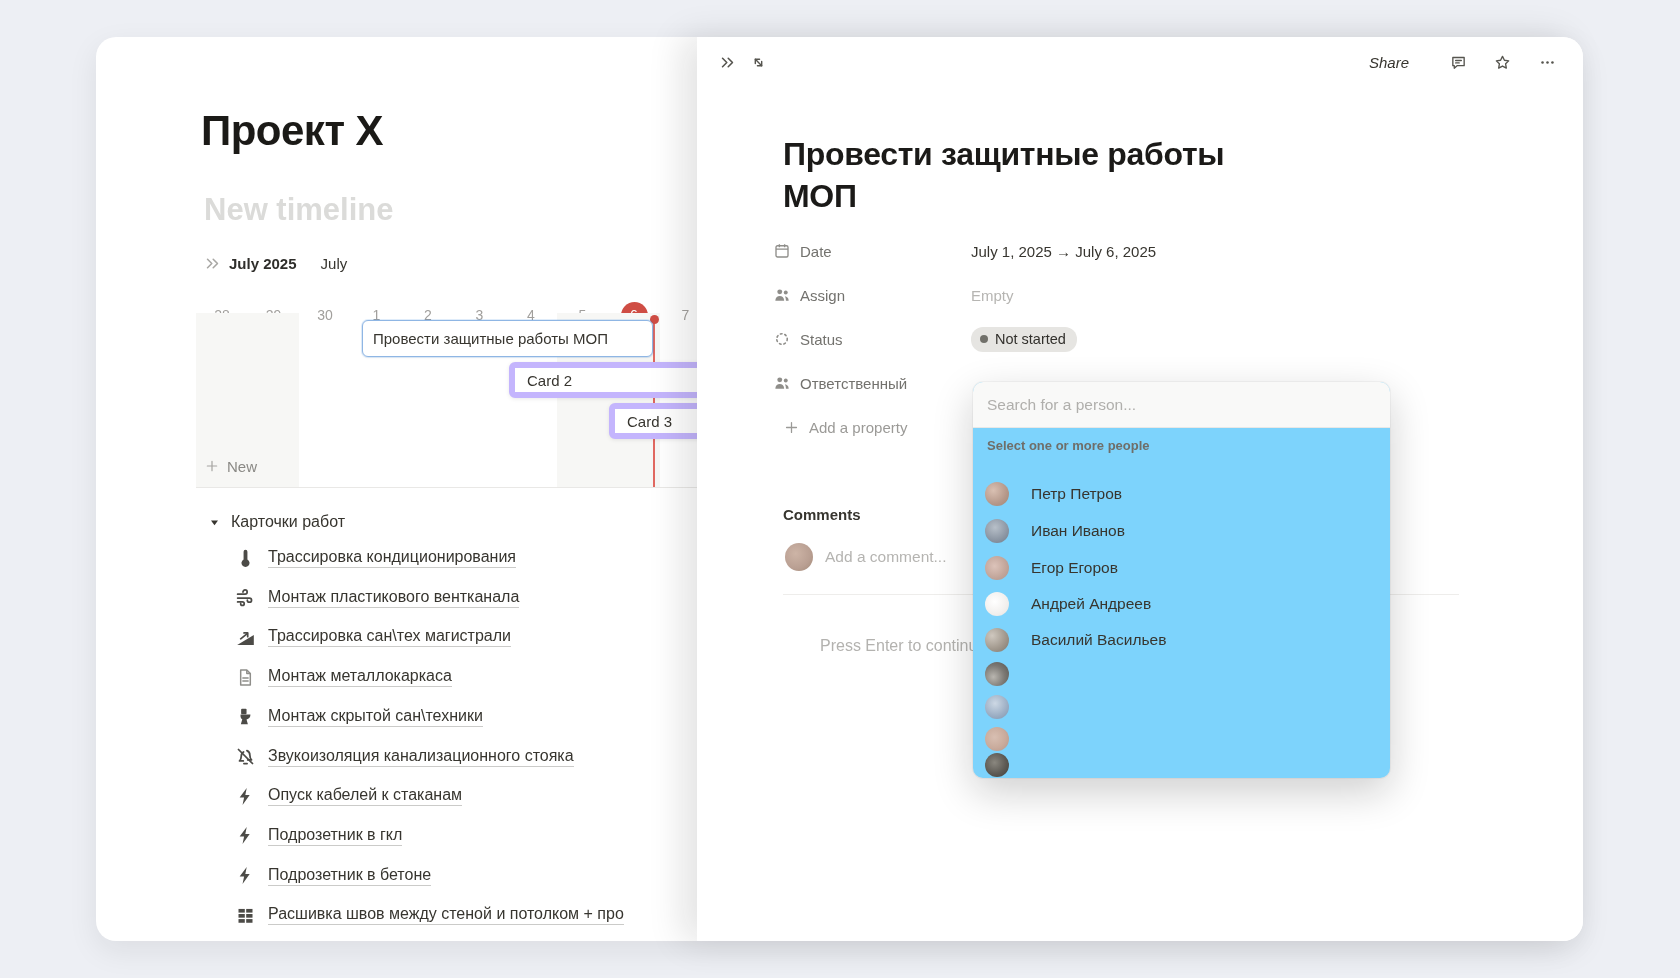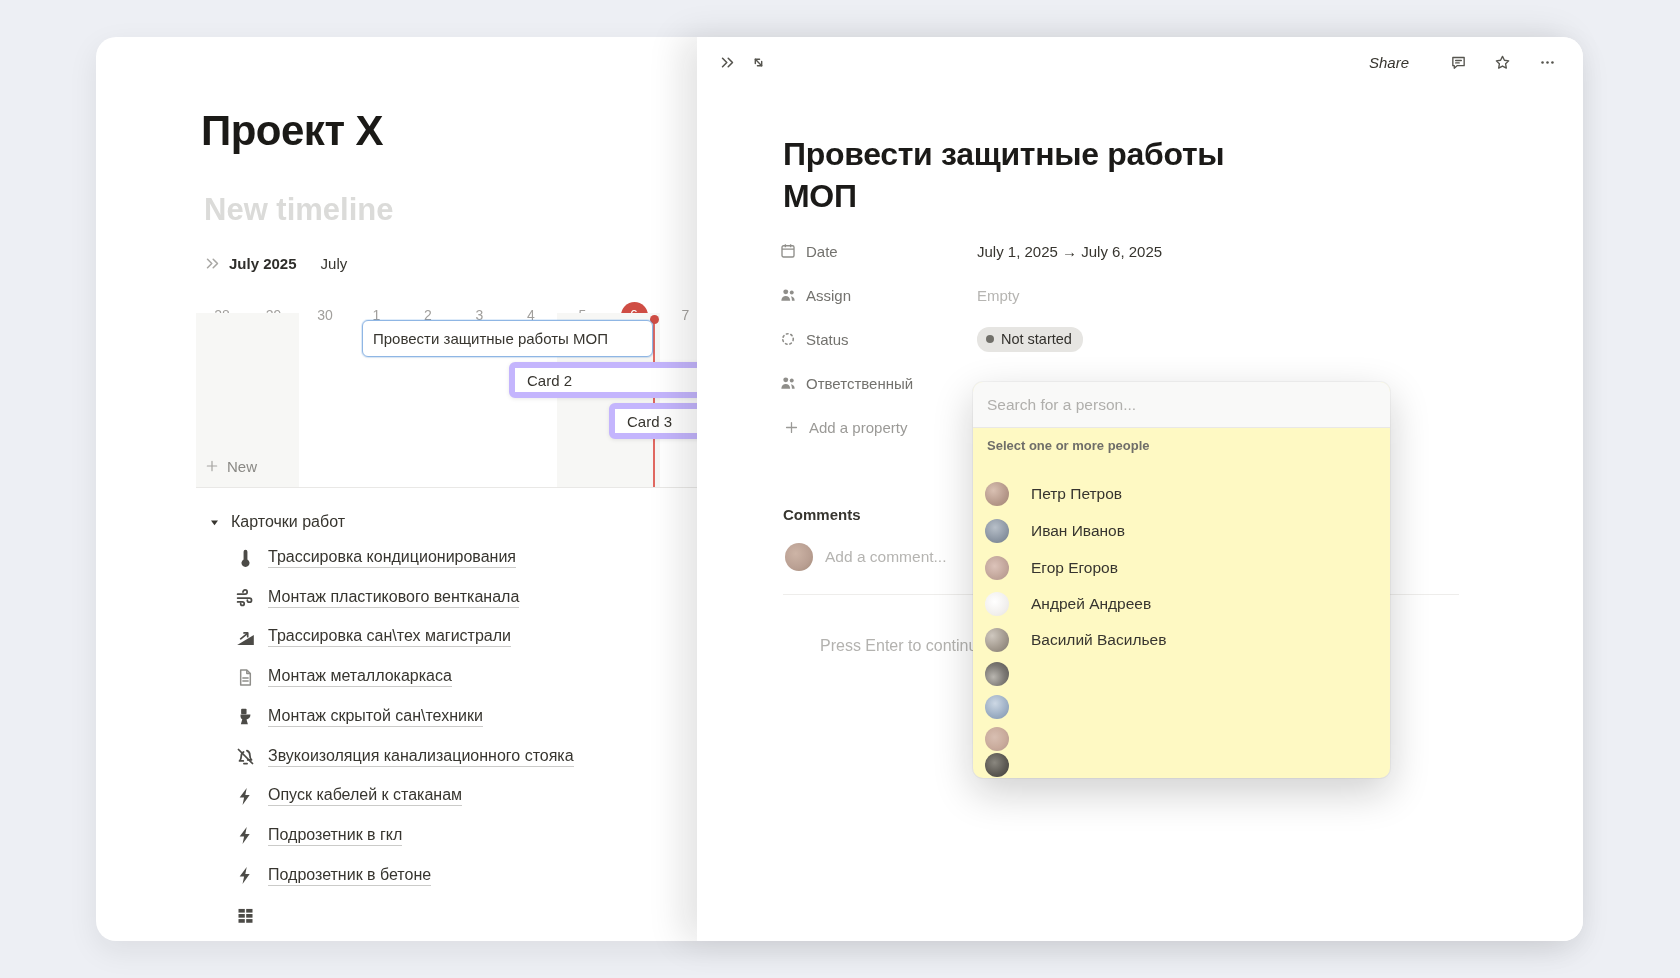--- a/index.html
+++ b/index.html
@@ -44,39 +44,39 @@
   
   .panel {
     position:absolute; left:601px; top:0; right:0; bottom:0; background:#fff;
     border-radius:0 20px 20px 0; box-shadow:-14px 0 36px rgba(15,15,20,.12); z-index:10;
   }
   .panel-header { position:absolute; left:0; right:0; top:0; height:50px; }
   .hbtn { position:absolute; top:13px; width:24px; height:24px; display:flex; align-items:center; justify-content:center; color:#55544e; }
   .hbtn svg { width:17px; height:17px; }
   .share-btn { position:absolute; top:13px; height:24px; display:flex; align-items:center; font-size:15px; color:#37352f; }
   .peek-title { position:absolute; left:86px; top:96px; width:520px; font-size:32px; line-height:42px; font-weight:700; color:#1b1a18; letter-spacing:-.3px; }
-  .prop-row { position:absolute; left:82px; height:44px; display:flex; align-items:center;justify-content:space-between; }
+  .prop-row { position:absolute; left:76px; height:44px; display:flex; align-items:center;justify-content:space-between; }
   .prop-label { width:198px; display:flex; align-items:center; gap:9px; color:#73726e; font-size:15px; }
   .prop-label .picon { width:18px; height:18px; color:#8f8e8a; flex:none; }
   .prop-value { font-size:15px; color:#37352f; }
   .prop-value.empty { color:#b6b5b2; }
   .status-pill { display:flex; align-items:center; gap:7px; background:#e6e5e2; border-radius:12px; height:25px; padding:0 11px 0 9px; font-size:14.5px; color:#32302c; }
   .status-pill .dot { width:8px; height:8px; border-radius:50%; background:#71706a; }
   .addprop-row { position:absolute; left:86px; top:368px; height:44px; display:flex; align-items:center; gap:9px; color:#9b9a97; font-size:15px; }
   .addprop-row .picon { width:17px; height:17px; }
   .comments-title { position:absolute; left:86px; top:469px; font-size:15px; font-weight:700; color:#37352f; }
   .comment-row { position:absolute; left:88px; top:506px; height:28px; display:flex; align-items:center; gap:12px; }
   .avatar { border-radius:50%; flex:none; }
   .comment-ph { font-size:15.5px; color:#b5b4b1; }
   .comment-divider { position:absolute; left:86px; top:557px; width:676px; height:1px; background:#eeedeb; }
   .body-ph { position:absolute; left:123px; top:600px; font-size:16px; color:#b3b2af; white-space:nowrap; }
   
   .popup {
     position:absolute; left:276px; top:345px; width:417px; height:396px;
-    background:#fef9c3; border-radius:10px; overflow:hidden; z-index:20;
+    background:#7dd3fc; border-radius:10px; overflow:hidden; z-index:20;
     box-shadow:0 0 0 1px rgba(15,15,15,.04), 0 14px 40px rgba(15,15,15,.2);
   }
   .popup-search { position:absolute; left:0; top:0; right:0; height:46px; background:#f9f9f8; border-bottom:1px solid #e9e8e6; }
   .popup-search input { position:absolute; left:14px; top:0; width:380px; height:45px; border:0; outline:0; background:transparent; font-size:15.5px; font-family:inherit; color:#37352f; }
   .popup-search input::placeholder { color:#b0afac; }
   .popup-section { position:absolute; left:14px; top:56px; font-size:13px; font-weight:700; color:#6f6e69; }
   .person-row { position:absolute; left:0; width:100%; height:32px; display:flex; align-items:center; gap:22px; padding-left:12px; }
   .person-name { font-size:15.5px; color:#37352f; }
   
   .av  { width:24px; height:24px; }
@@ -251,20 +251,21 @@
           <span class="wicon grid-icon">
             <svg viewBox="0 0 24 24" fill="currentColor">
               <rect x="4" y="4.5" width="7.2" height="4.2"></rect>
               <rect x="12.8" y="4.5" width="7.2" height="4.2"></rect>
               <rect x="4" y="10.3" width="7.2" height="4.2"></rect>
               <rect x="12.8" y="10.3" width="7.2" height="4.2"></rect>
               <rect x="4" y="16.1" width="7.2" height="4.2"></rect>
               <rect x="12.8" y="16.1" width="7.2" height="4.2"></rect>
             </svg>
           </span>
+          <span class="wlabel">Расшивка швов между стеной и потолком + про</span>
         </div>
       </div>
   </div>
 
   <div class="panel">
     <div class="panel-header">
       <div class="hbtn" style="left:18px;">
           <span class="ih" id="icClose">
             <svg viewBox="0 0 24 24" fill="none" stroke="currentColor" stroke-width="2.2" stroke-linecap="round" stroke-linejoin="round">
               <path d="M5 6l6 6-6 6"></path>

